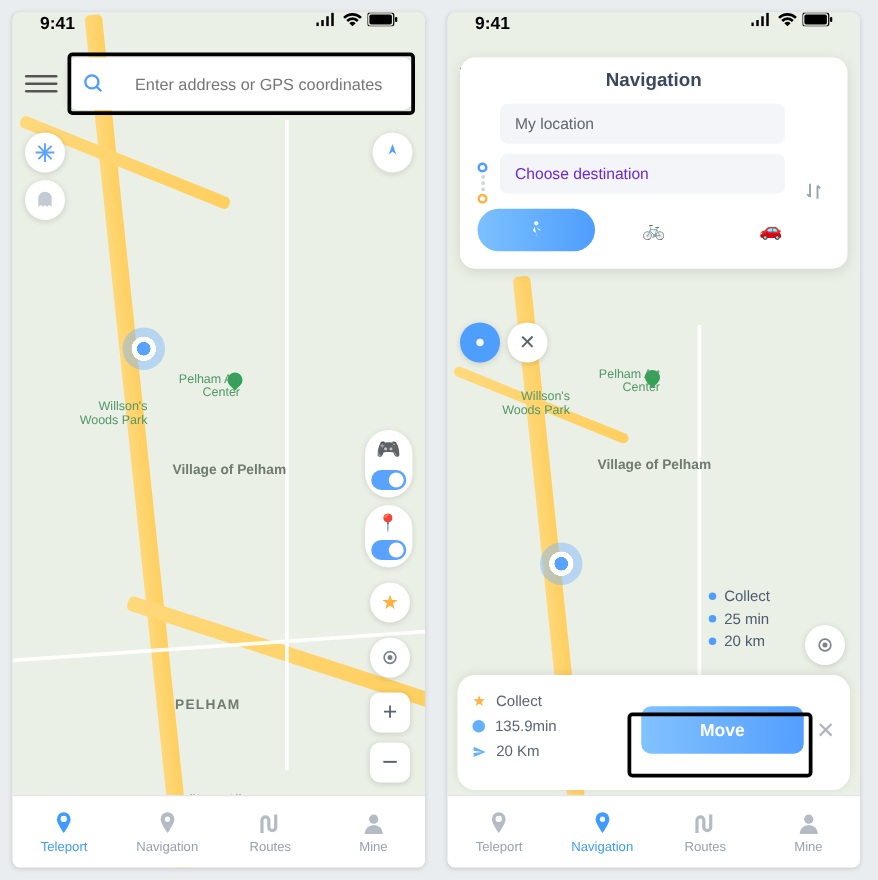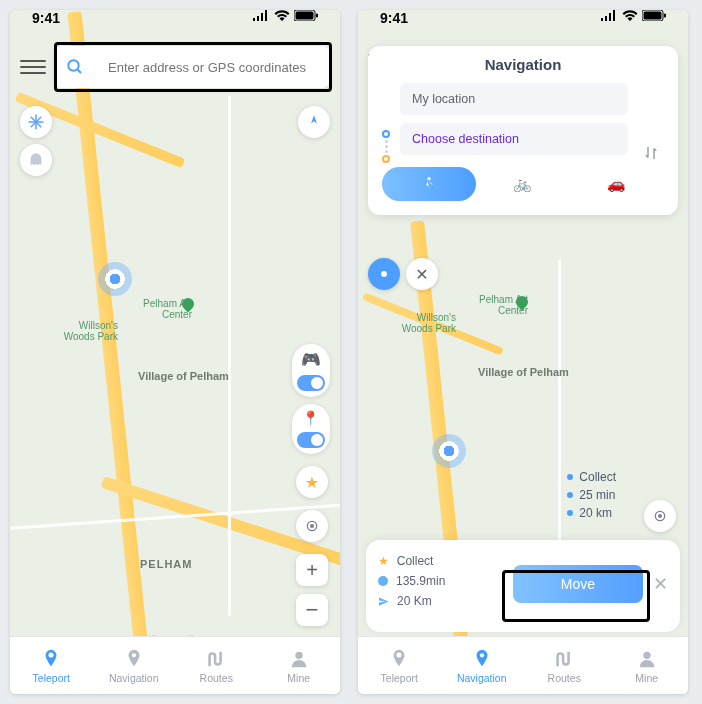--- a/index.html
+++ b/index.html
@@ -49,21 +49,21 @@
   .mode.active { background:linear-gradient(90deg,#7cc0ff,#4e9eff); color:#fff; }
   .route-chips { position:absolute; left:10px; top:248px; display:flex; gap:6px; z-index:35; }
   
   .info-stack { position:absolute; right:72px; top:460px; font-size:12px; color:#4e5a6e; z-index:30; }
   .info-stack div { display:flex; align-items:center; gap:6px; margin-bottom:4px; }
   .dot { width:6px; height:6px; border-radius:50%; background:#4e9eff; }
   
   .move-card { position:absolute; left:8px; right:8px; bottom:62px; background:#fff; border-radius:14px; box-shadow:0 -1px 8px rgba(0,0,0,.08); padding:14px 12px 18px; z-index:45; display:flex; align-items:center; }
   .move-stats { font-size:12px; color:#5b6475; flex:1; }
   .move-stats div { display:flex; align-items:center; gap:8px; margin-bottom:6px; }
-  .move-btn { width:130px; height:38px; background:linear-gradient(90deg,#81c2ff,#549fff); color:#fff; border:none; border-radius:8px; font-size:14px; font-weight:400; }
+  .move-btn { width:130px; height:38px; background:linear-gradient(90deg,#81c2ff,#549fff); color:#fff; border:none; border-radius:8px; font-size:14px; font-weight:700; }
   .close-x { margin-left:10px; color:#aeb4bd; font-size:18px; }
   .dots-col { display:flex; flex-direction:column; align-items:center; gap:2px; padding-top:4px; }
   .dots-col .d { width:3px; height:3px; background:#cfd4dd; border-radius:50%; }
 </style>
 </head>
 <body>
 
 <div class="phone">
 
   <div class="map-bg">

